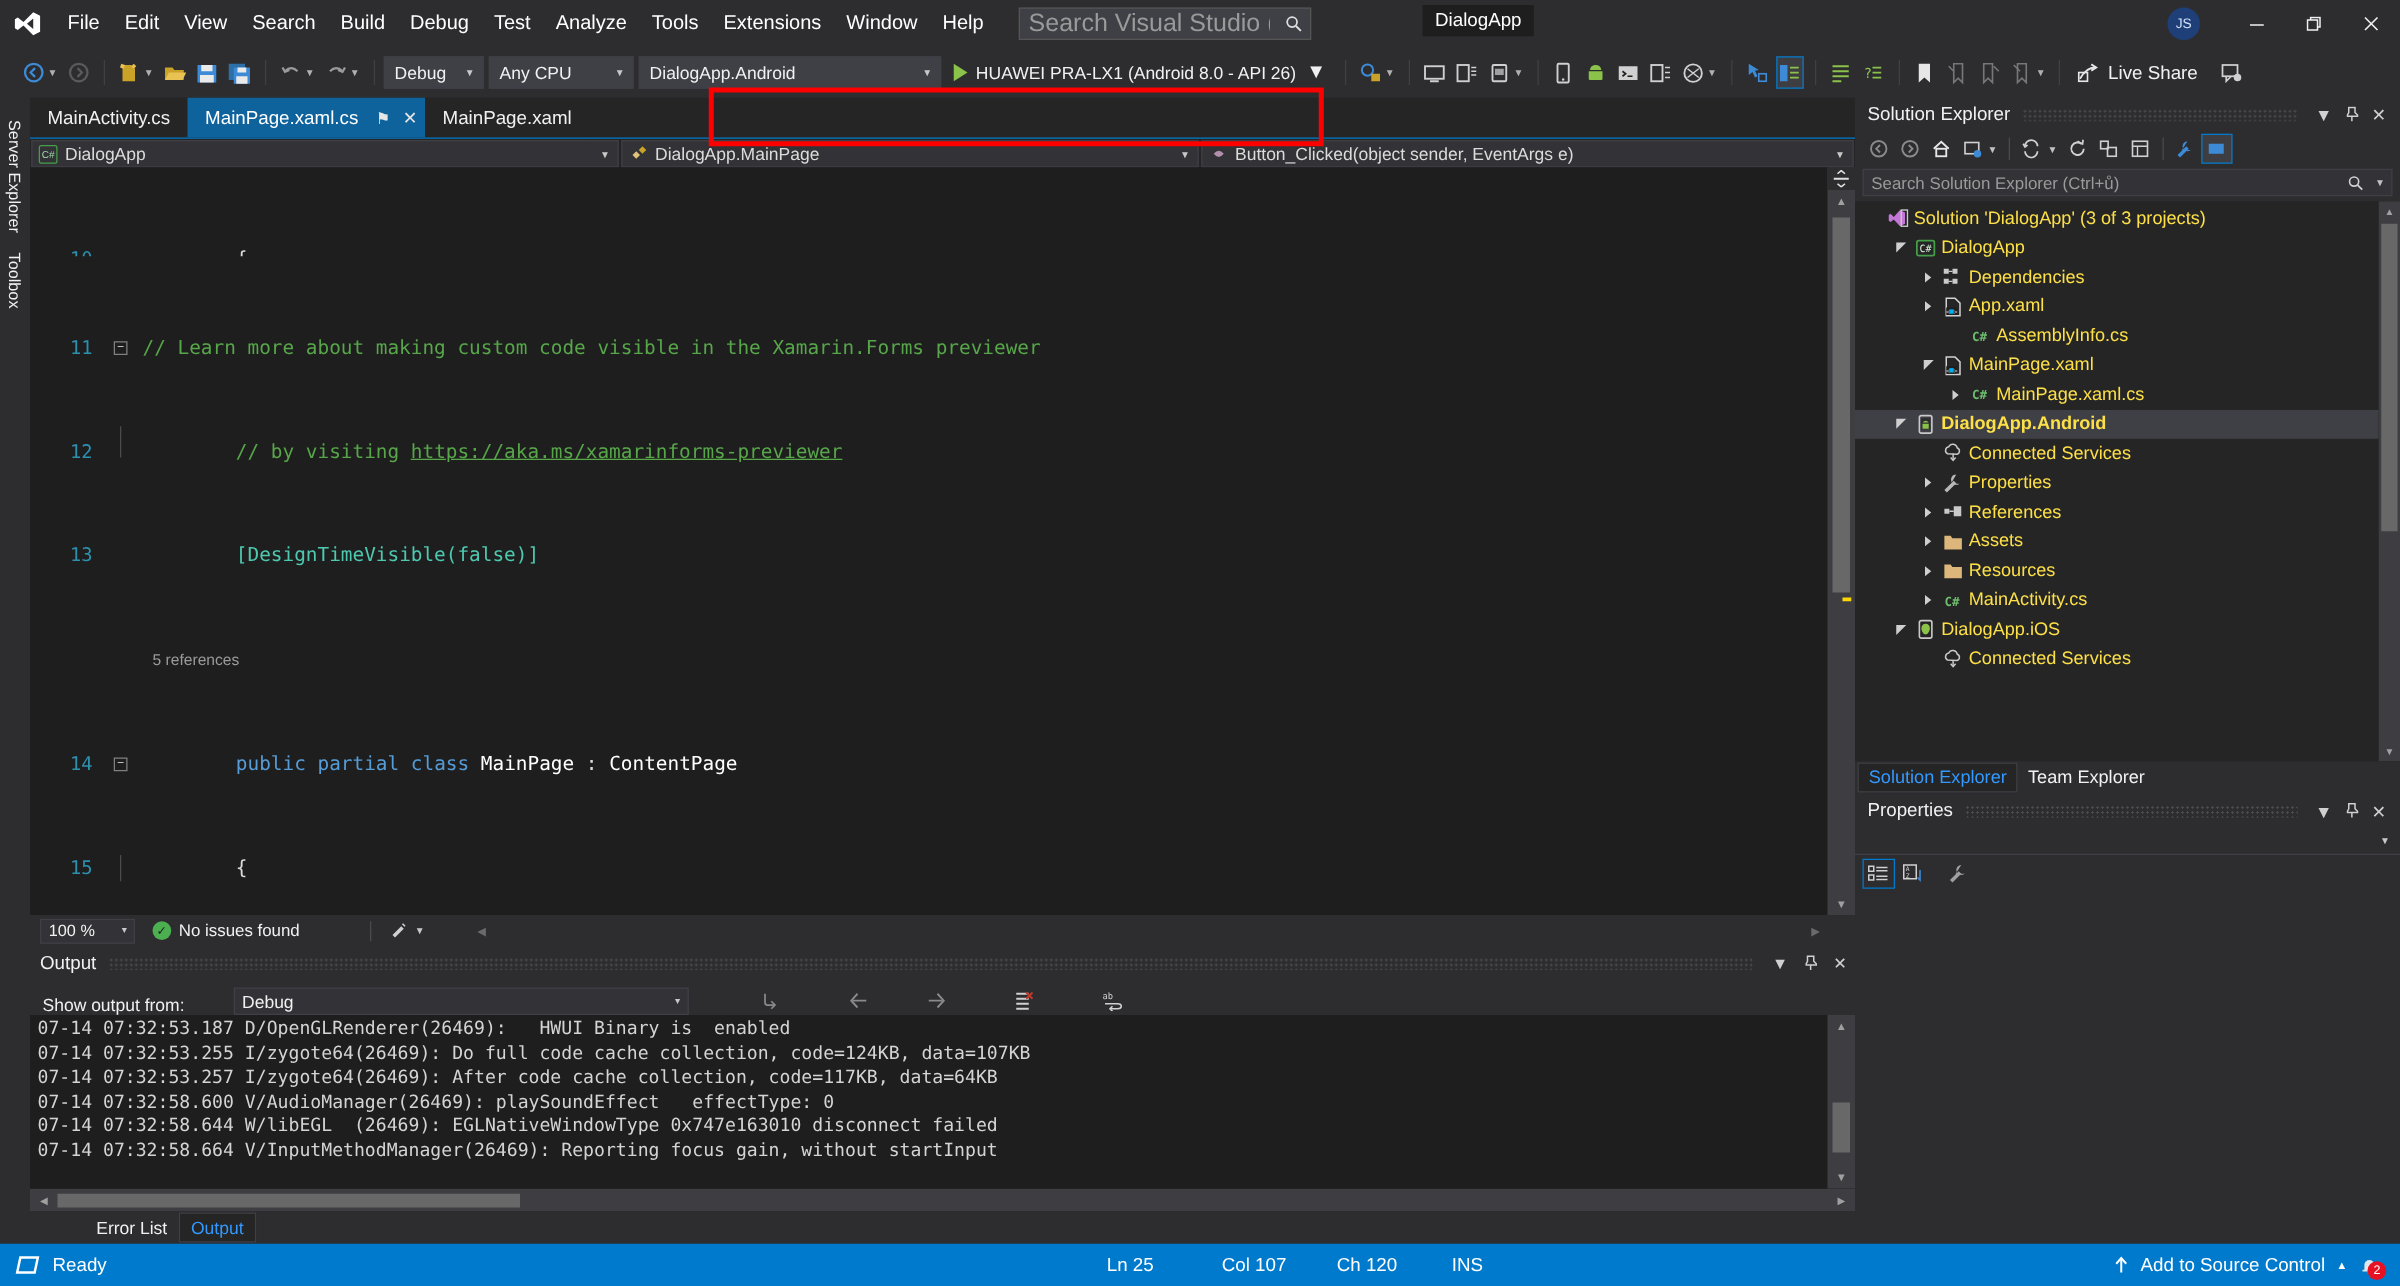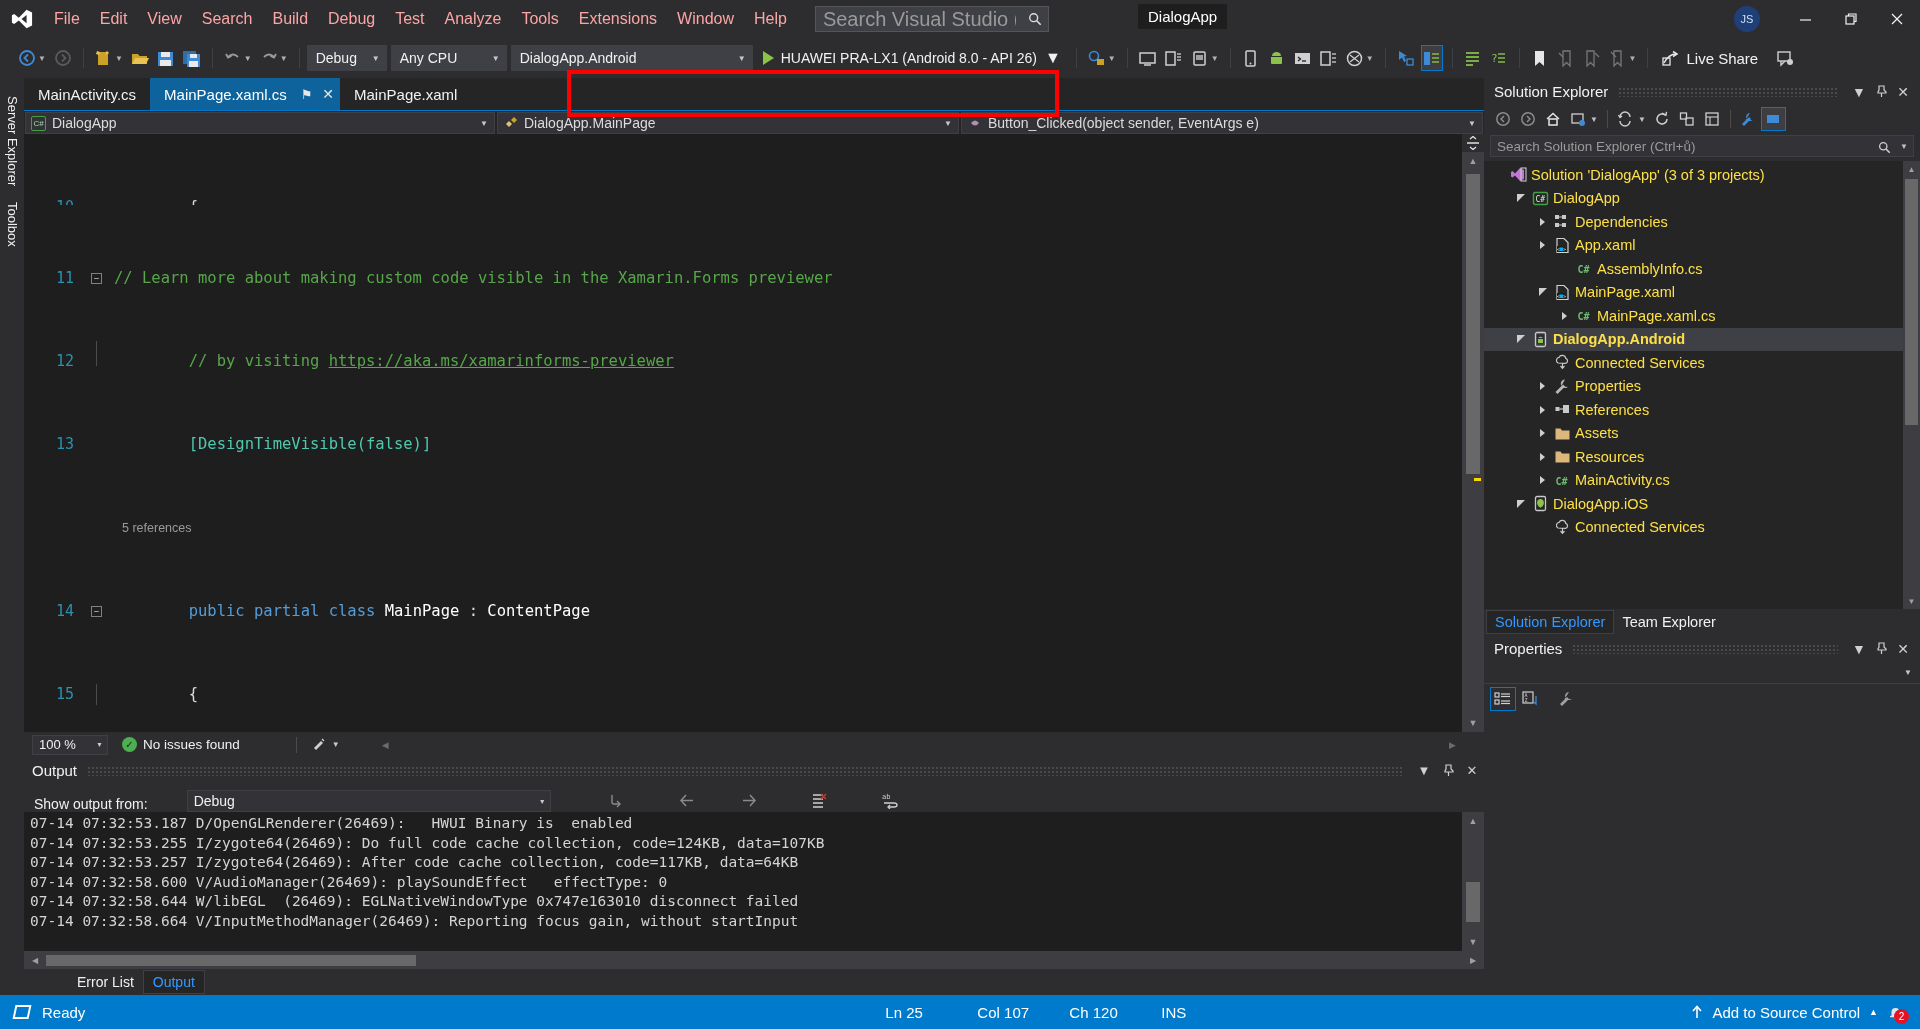--- a/index.html
+++ b/index.html
@@ -14,21 +14,21 @@
 
   
   .titlebar {
     height: 38px; background: #2d2d30; display: flex; align-items: center;
     flex: 0 0 38px; position: relative;
   }
   .vs-logo { width: 44px; height: 38px; display:flex; align-items:center; justify-content:center; }
   .vs-logo svg { width: 22px; height: 22px; }
   .menubar { display: flex; align-items: center; height: 38px; }
   .menu-item {
-    padding: 0 10px; height: 38px; line-height: 38px; font-size: 16px; color: #fca5a5;
+    padding: 0 10px; height: 38px; line-height: 38px; font-size: 16px; color: #ffffff;
     white-space: nowrap; cursor: default;
   }
   .search-box {
     margin-left: 18px; width: 234px; height: 26px; background: #3f3f46;
     border: 1px solid #555; display: flex; align-items: center; position: relative;
   }
   .search-box input {
     background: transparent; border: none; outline: none; color: #5eead4;
     font-size: 20px; font-family: "Liberation Sans", sans-serif;
     padding-left: 7px; width: 200px;

